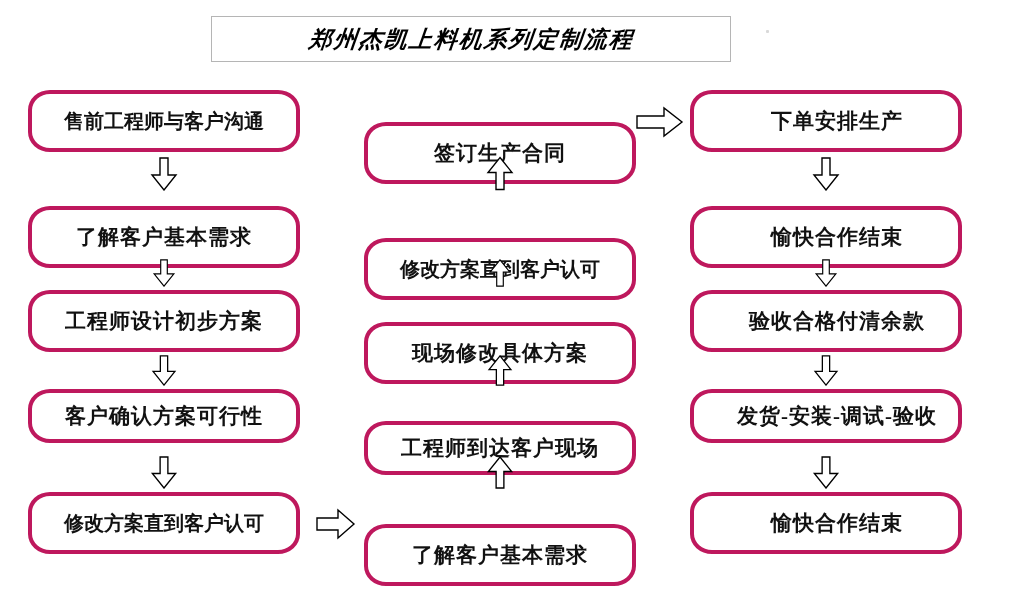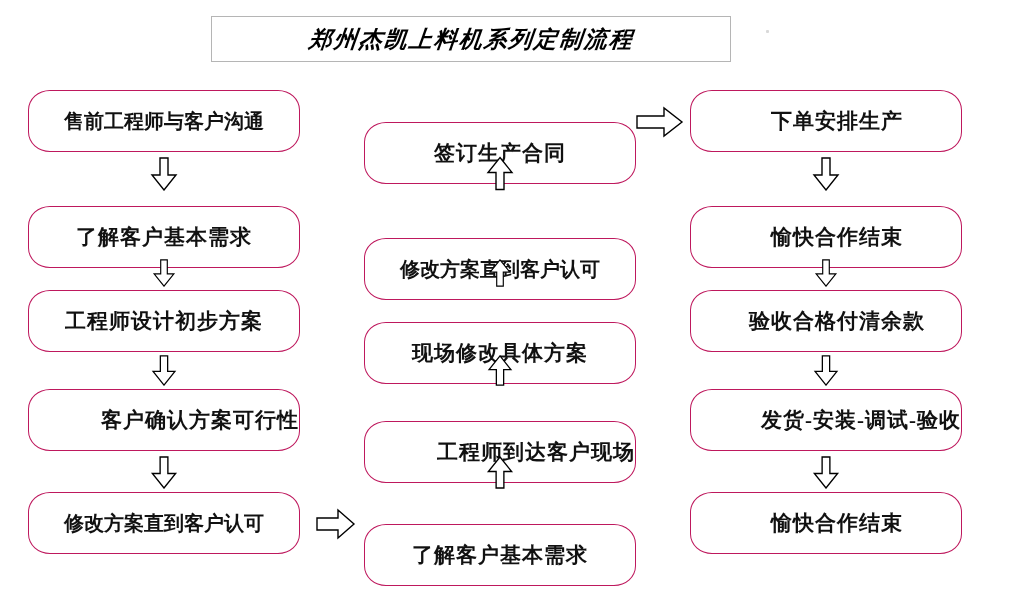--- a/index.html
+++ b/index.html
@@ -48,21 +48,21 @@
     width: 3px;
     height: 3px;
     background: #d9d9d9;
     border-radius: 1px;
   }
 
   
   .flow-box {
     position: absolute;
     box-sizing: border-box;
-    border: 1px solid #be185d;
+    border: 4px solid #be185d;
     border-radius: 22px / 20px;
     background: #ffffff;
     display: flex;
     align-items: center;
     justify-content: center;
   }
   .flow-label {
     font-family: "Liberation Serif", "DejaVu Serif", serif;
     font-size: 21px;
     font-weight: bold;
@@ -74,21 +74,21 @@
 
   
   .col-a { left: 28px;  width: 272px; }
   .col-b { left: 364px; width: 272px; margin-top: 32px; }
   .col-c { left: 690px; width: 272px; padding-left: 22px; }
 
   
   .row-1 { top: 90px;  height: 62px; }
   .row-2 { top: 206px; height: 62px; }
   .row-3 { top: 290px; height: 62px; }
-  .row-4 { top: 389px; height: 62px; justify-content: flex-end; }
+  .row-4 { top: 389px; height: 54px; }
   .row-5 { top: 492px; height: 62px; }
 
   
   .arrow {
     position: absolute;
   }
   .arrow svg { display: block; }
 </style>
 </head>
 <body>

